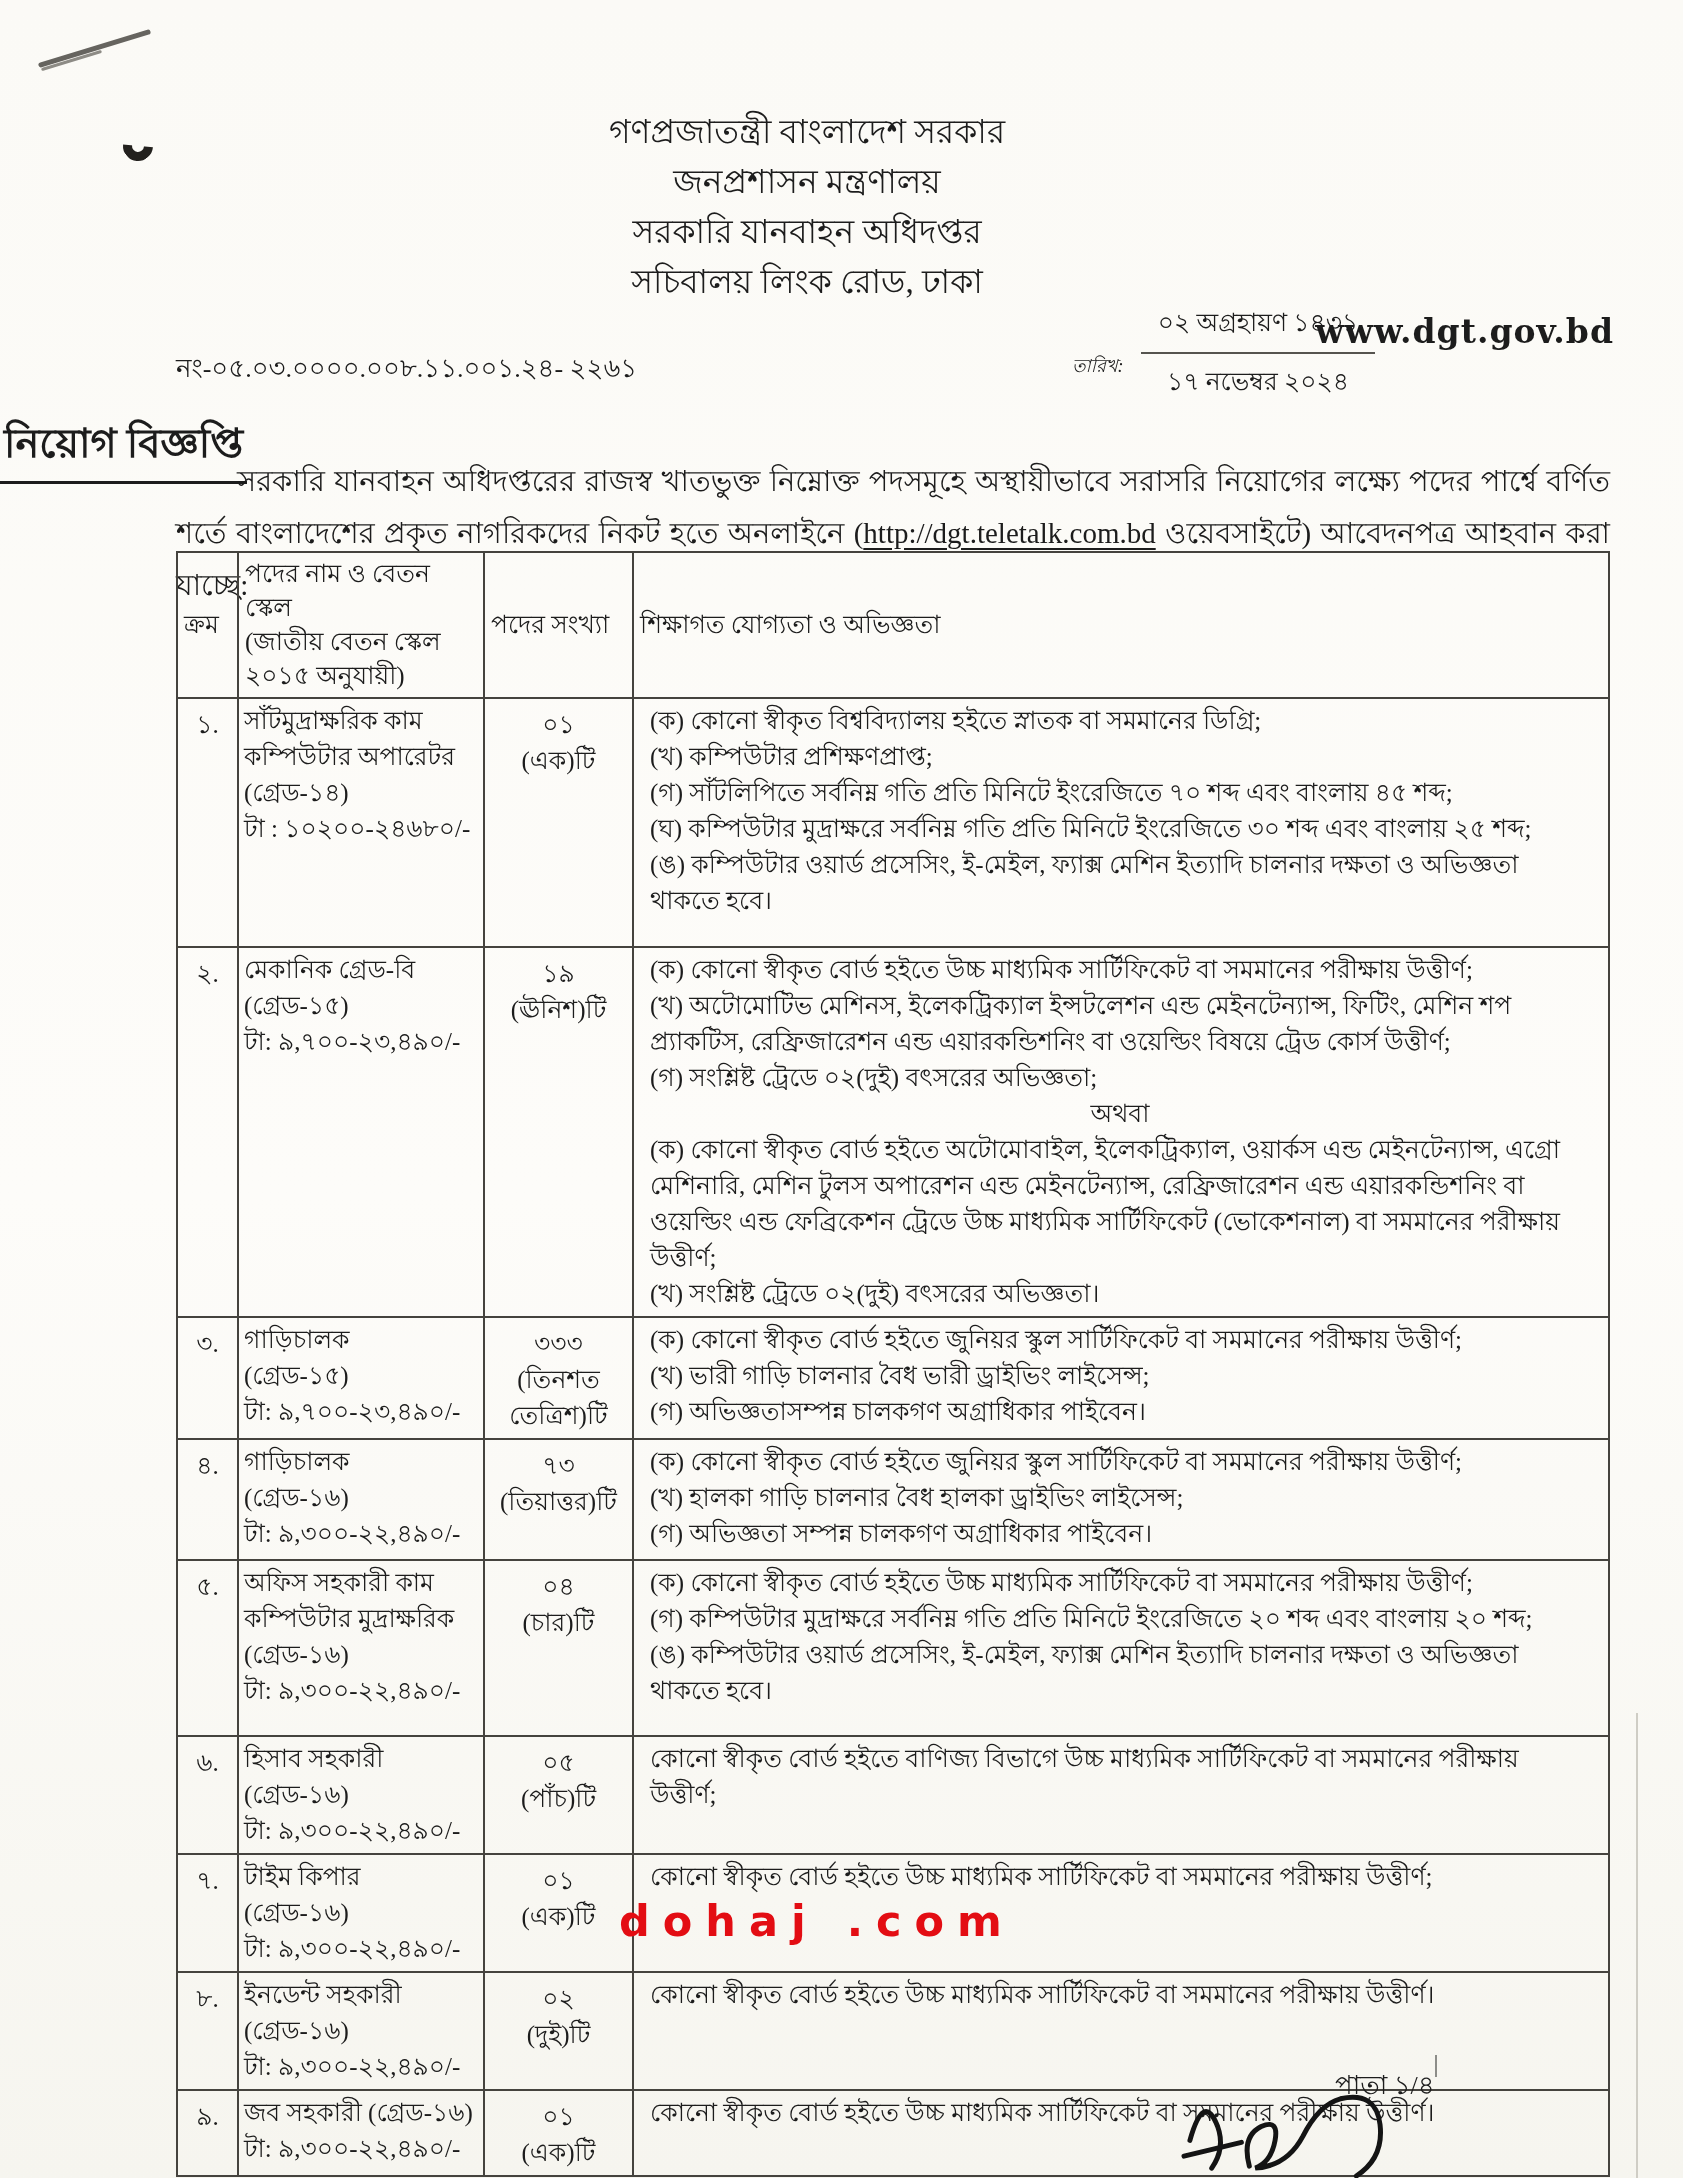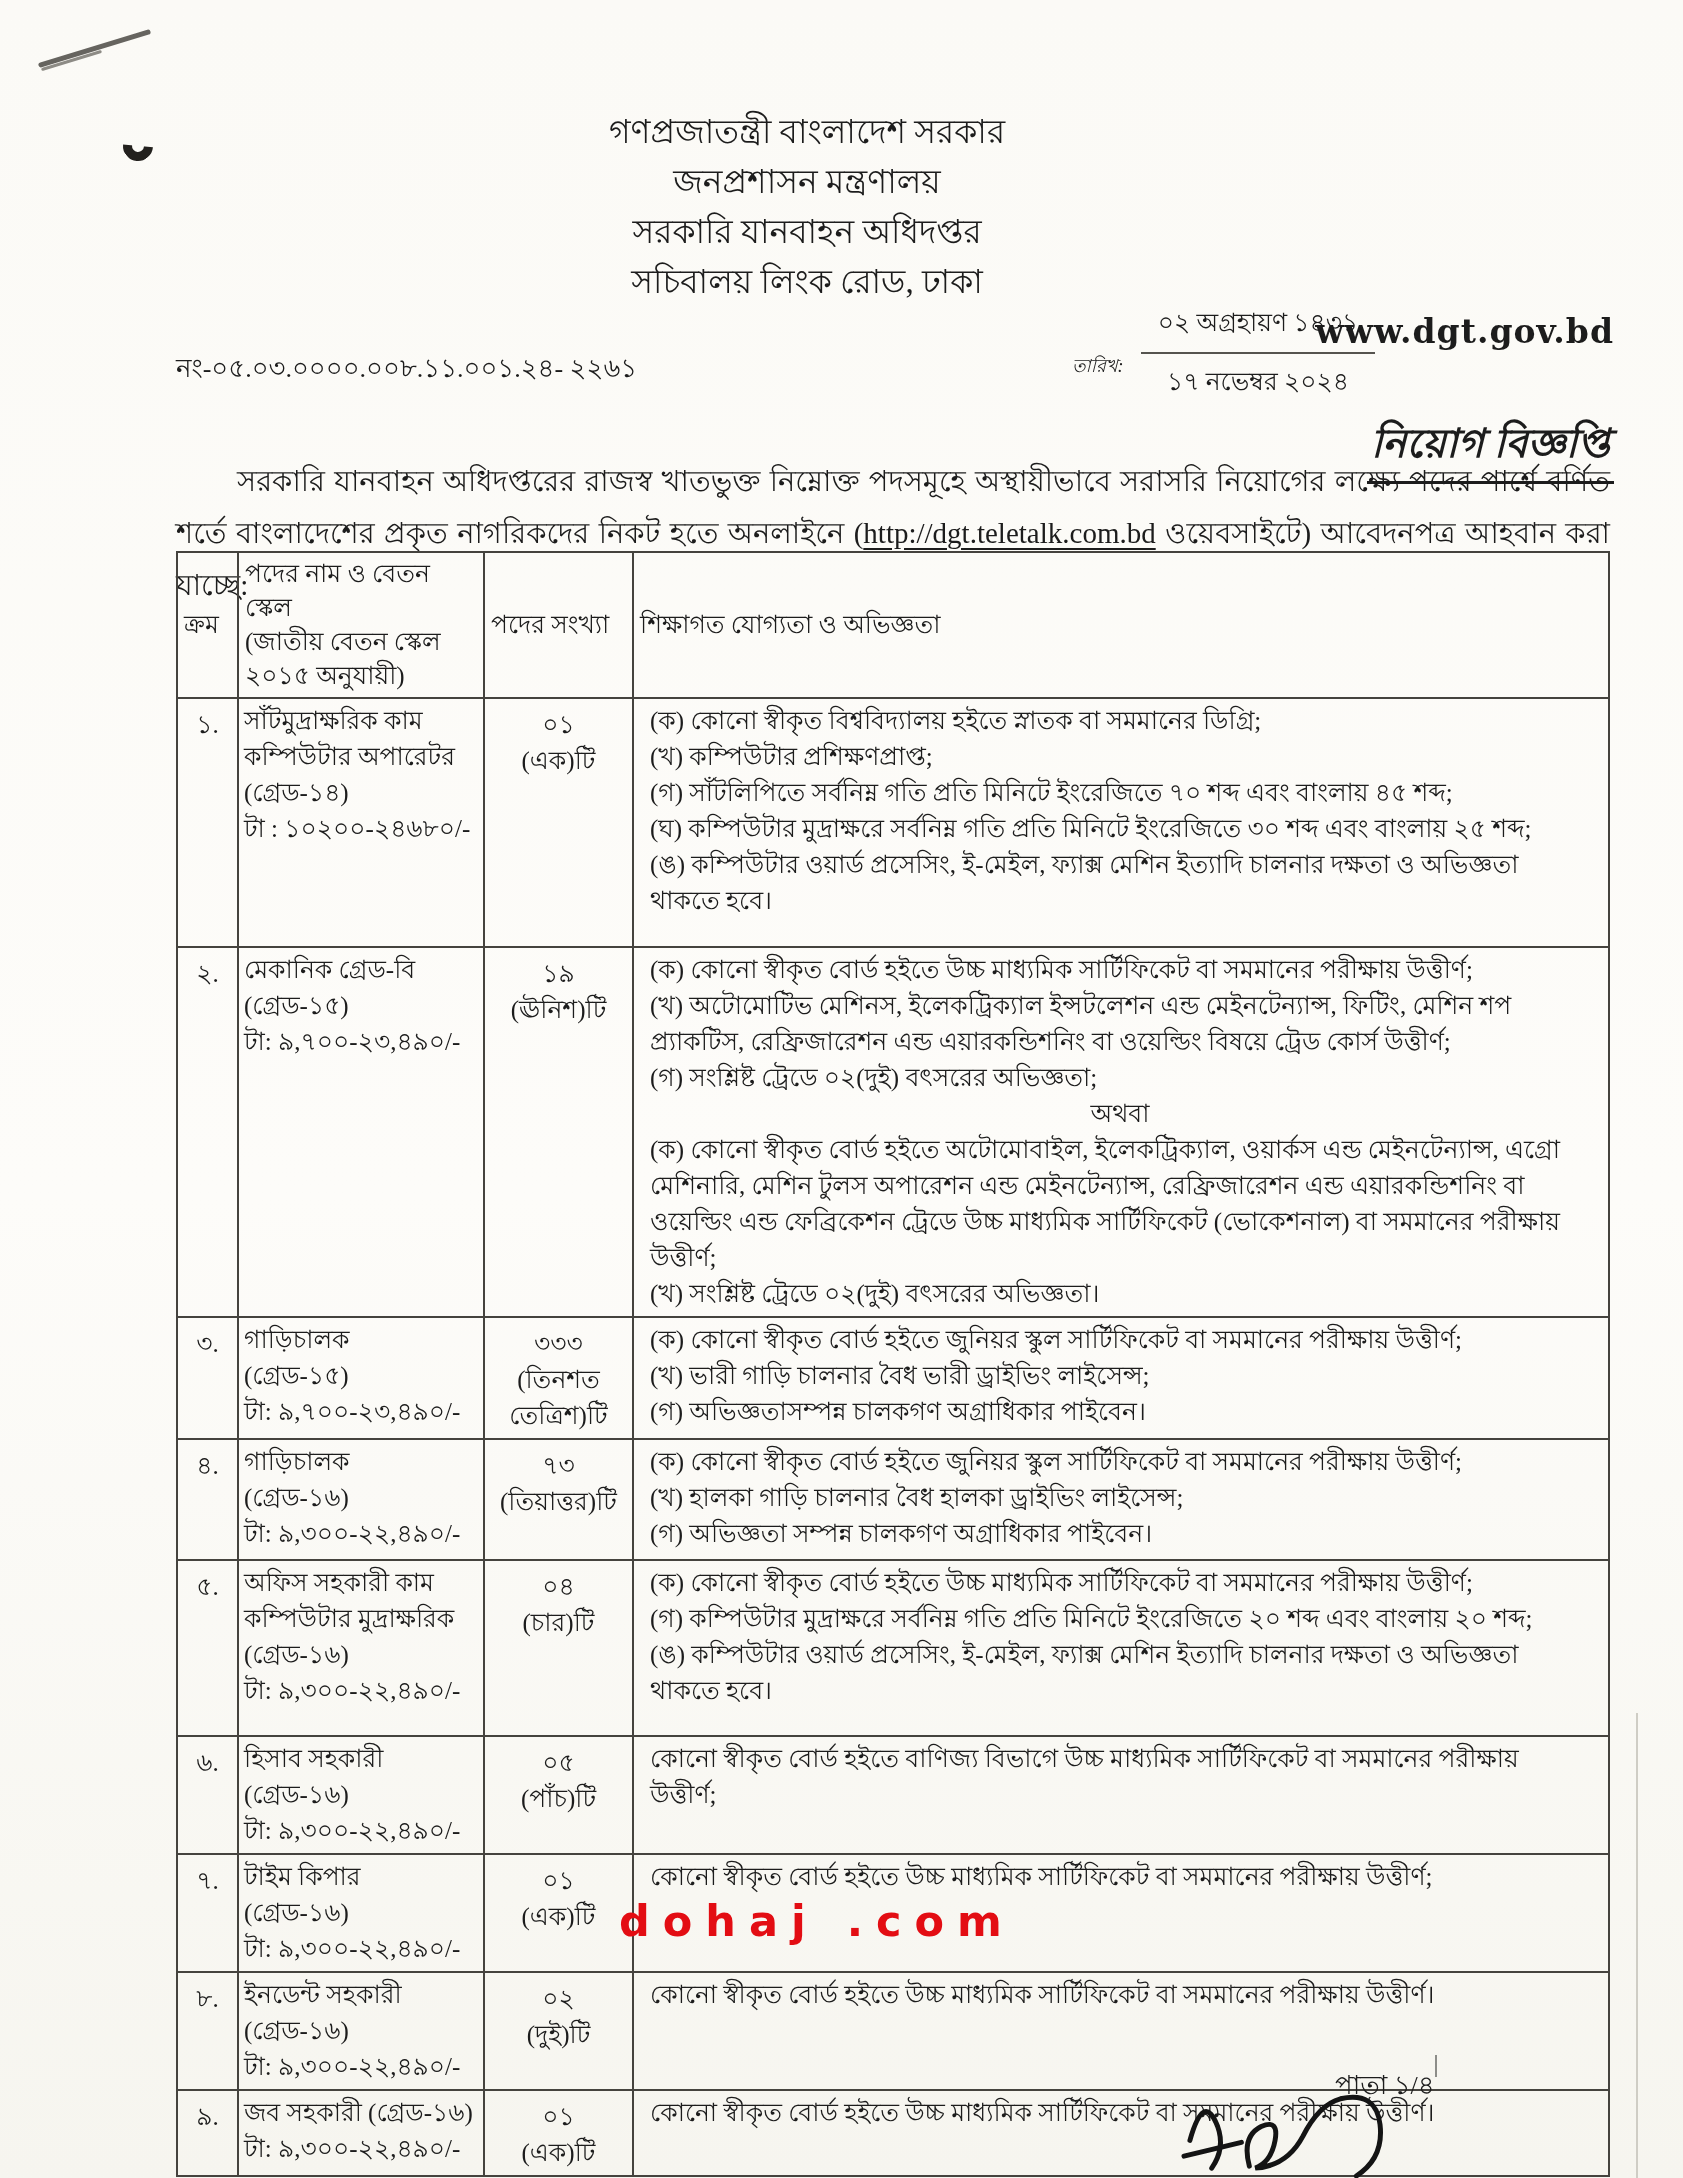--- a/index.html
+++ b/index.html
@@ -23,21 +23,21 @@
   
   .org-block{position:absolute;left:0;top:107px;width:1614px;text-align:center;font-size:33px;line-height:50px;}
   .org-block .website{font-weight:bold;font-family:"DejaVu Serif","Liberation Serif",serif;letter-spacing:1px;text-align:right;}
 
   .memo-line{position:absolute;left:176px;top:348px;font-size:26px;white-space:nowrap;}
   .date-label{position:absolute;left:1072px;top:352px;font-size:18px;font-style:italic;}
   .date-stack{position:absolute;left:1141px;top:303px;width:234px;text-align:center;font-size:25px;}
   .date-stack .d-top{padding-bottom:6px;border-bottom:2px solid #56544f;}
   .date-stack .d-bottom{padding-top:8px;}
 
-  .notice-title{position:absolute;left:0;top:412px;width:1614px;text-align:right;font-style:italic;}
+  .notice-title{position:absolute;left:0;top:412px;width:1614px;text-align:left;}
   .notice-title span{display:inline-block;font-size:40px;font-weight:bold;border-bottom:3px solid #1c1c1c;padding:0 4px 2px 4px;}
 
   .intro{position:absolute;left:176px;top:455px;width:1434px;font-size:29px;line-height:52px;
     text-align:justify;text-indent:61px;}
   .intro .url{text-decoration:underline;text-underline-offset:5px;}
 
   
   .vtable{position:absolute;left:176px;top:551px;width:1432px;border-collapse:collapse;table-layout:fixed;
     font-size:25px;line-height:36px;}
   .vtable th,.vtable td{border:2px solid #45433e;vertical-align:top;padding:4px 10px;}

